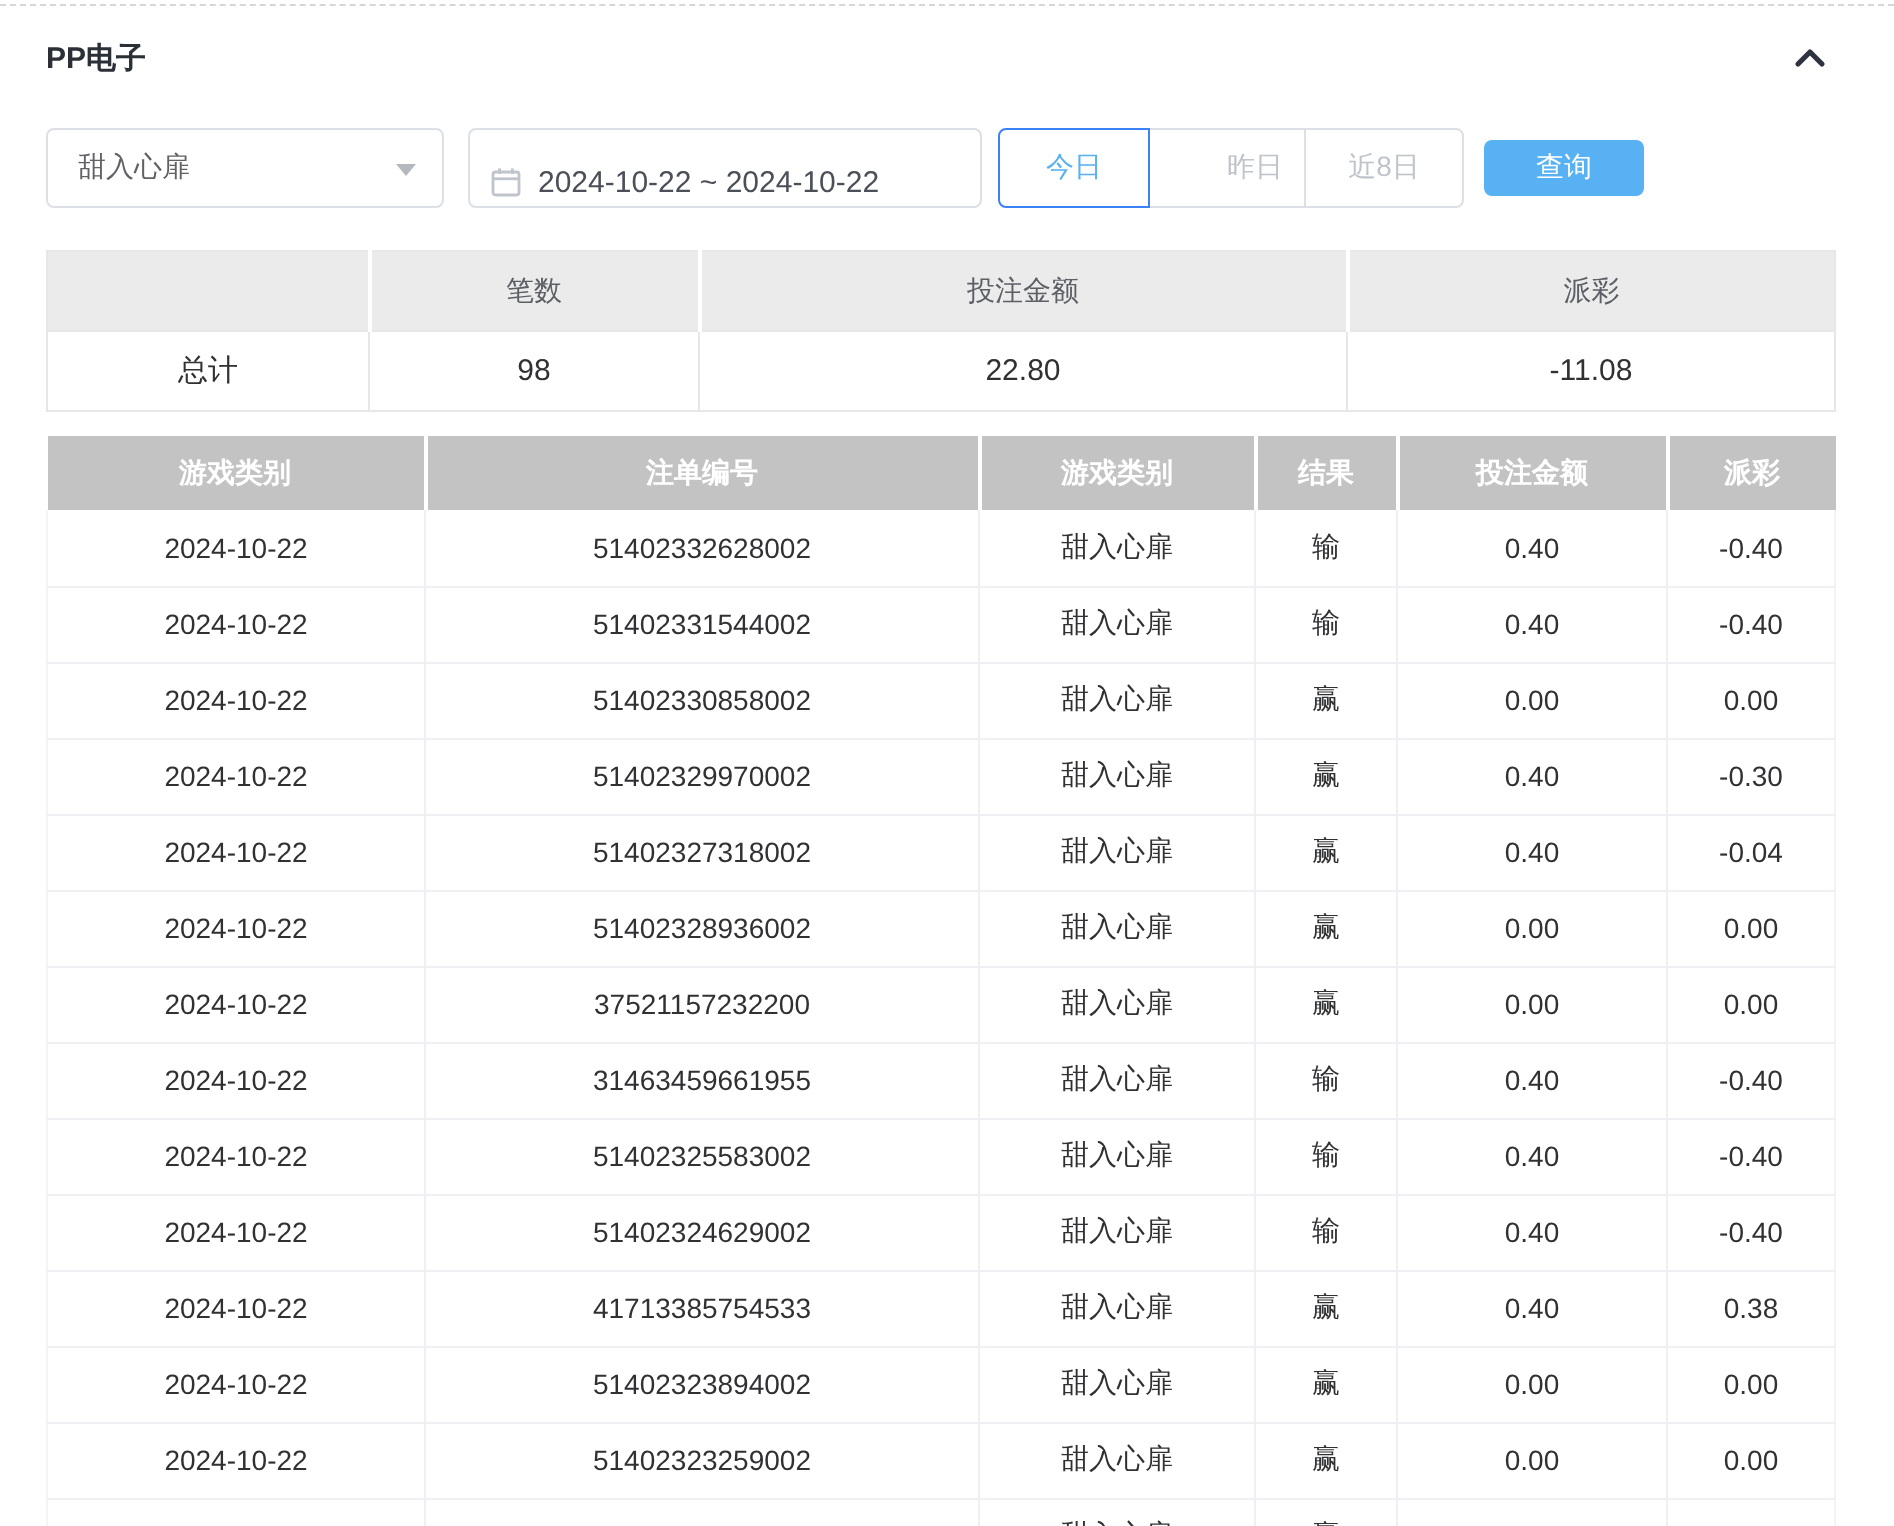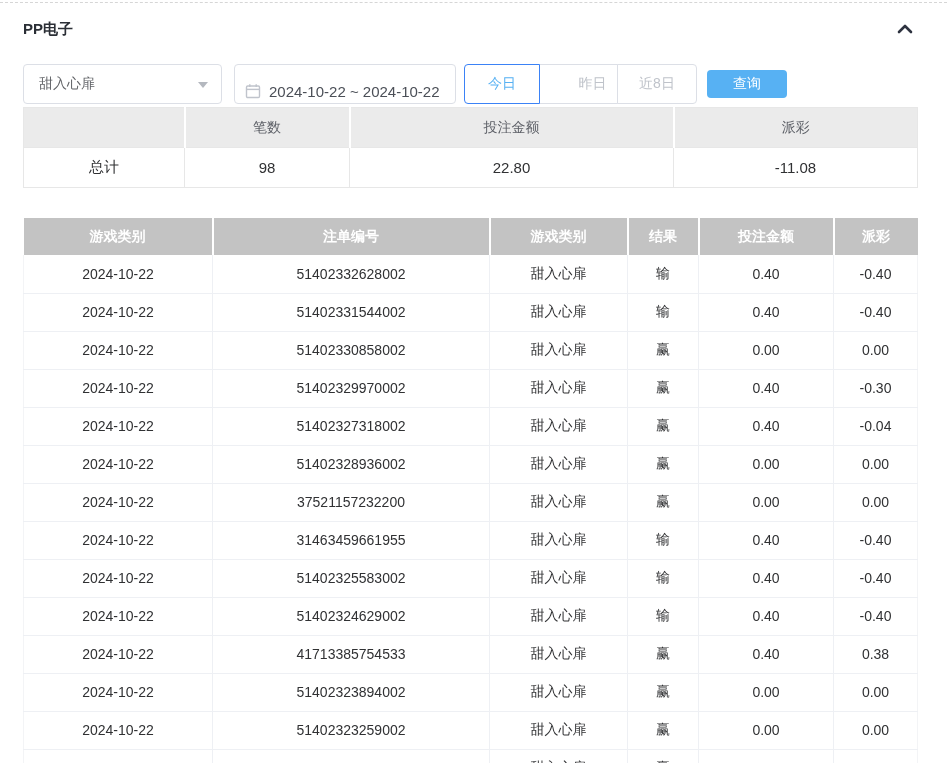--- a/index.html
+++ b/index.html
@@ -16,39 +16,39 @@
     display:flex; align-items:center; justify-content:center; padding:0; }
 
   .filter-bar { position:absolute; top:64px; left:23px; display:flex; align-items:center; }
 
   .select-box { position:relative; width:199px; height:40px; border:1px solid #dcdfe6;
     border-radius:4px; background:#fff; display:flex; align-items:center; padding:0 30px 0 15px;
     font-size:14px; color:#606266; cursor:pointer; margin-right:12px; }
   .caret-down { position:absolute; right:13px; top:17px; width:0; height:0;
     border-left:5px solid transparent; border-right:5px solid transparent; border-top:6px solid #b4b8bf; }
 
-  .date-box { position:relative; width:222px; height:40px; border:1px solid #dcdfe6;
+  .date-box { position:relative; width:257px; height:40px; border:1px solid #dcdfe6;
     border-radius:4px; background:#fff; display:flex; align-items:center; padding:14px 10px 0 10px;
     font-size:15px; color:#4b4f57; cursor:pointer; margin-right:8px; }
   .cal-icon { margin-right:8px; flex:0 0 auto; display:flex; }
 
   .btn-group { display:flex; margin-right:10px; }
   .btn-group button { height:40px; background:#fff; border:1px solid #dcdfe6; font-size:14px;
     color:#bfc3ca; cursor:pointer; padding:0; font-family:inherit; }
   .btn-group button:first-child { border-radius:4px 0 0 4px; width:76px; }
   .btn-group button:nth-child(2) { width:79px; margin-left:-1px;padding-left:28px; }
   .btn-group button:last-child { border-radius:0 4px 4px 0; width:80px; margin-left:-1px; }
   .btn-group button.active { border:1px solid #3b82f6; color:#57b1f3; position:relative; z-index:2;text-align:center; }
 
   .query-btn { width:80px; height:28px; background:#57b1f3; color:#fff; border:none;
     border-radius:4px; font-size:14px; cursor:pointer; font-family:inherit; }
 
   table { border-collapse:collapse; table-layout:fixed; }
 
-  .summary { position:absolute; top:107px; left:23px; width:894px;border-radius:10px; }
+  .summary { position:absolute; top:125px; left:23px; width:894px;border-radius:10px; }
   .summary th { height:40px; background:#ebebeb; font-weight:400; font-size:14px; color:#5c5f66;
     text-align:center; border:1px solid #e7e7e7; border-right:2px solid #fff; }
   .summary th:last-child { border-right:1px solid #e7e7e7; }
   .summary td { height:40px; background:#fff; font-size:15px; color:#303133; text-align:center;
     border:1px solid #e7e7e7; }
 
   .bets { position:absolute; top:218px; left:23px; width:894px; }
   .bets th { height:37px; background:#c3c3c3; color:#fff; font-weight:700; font-size:14px;
     text-align:center; border-right:2px solid #fff; }
   .bets th:last-child { border-right:none; }

